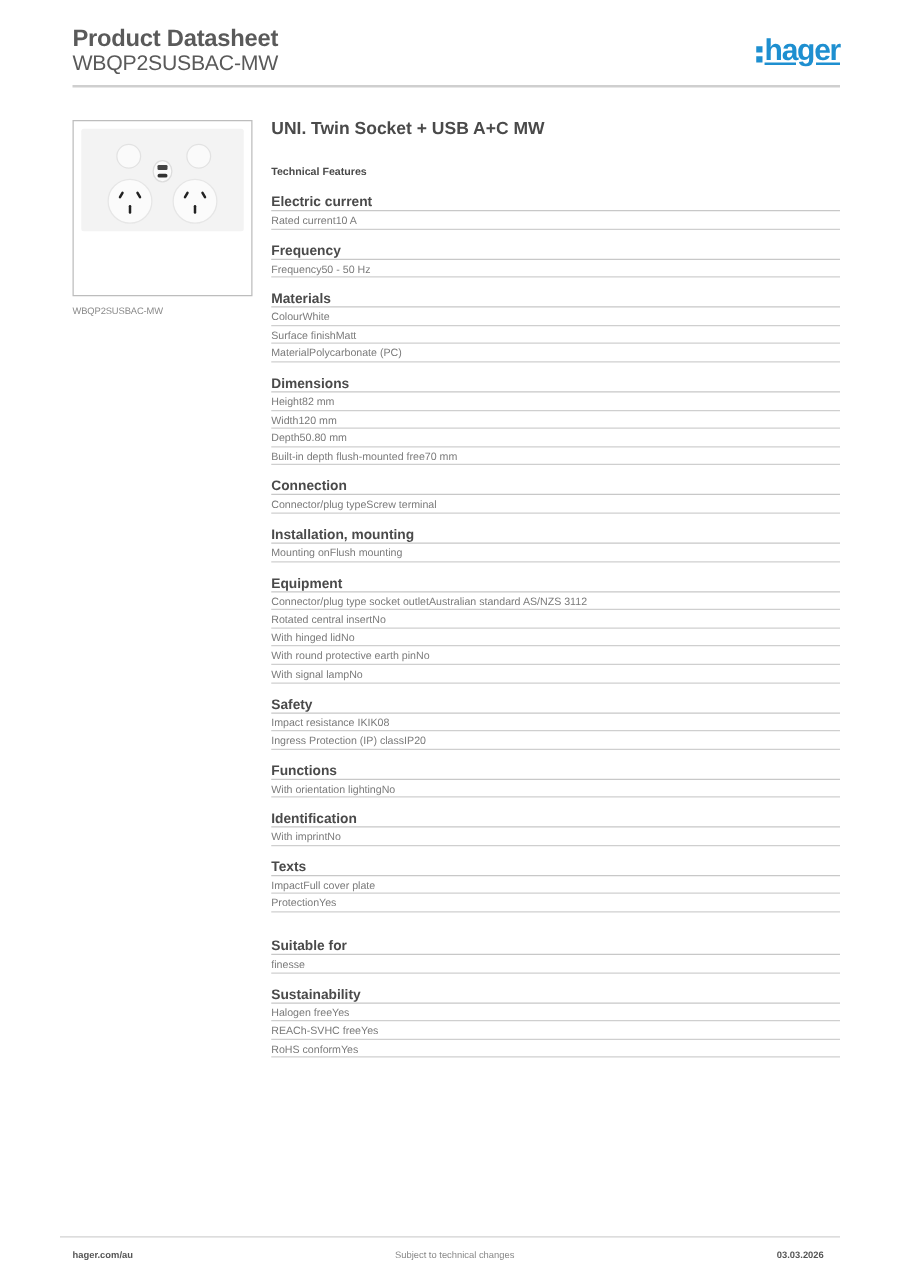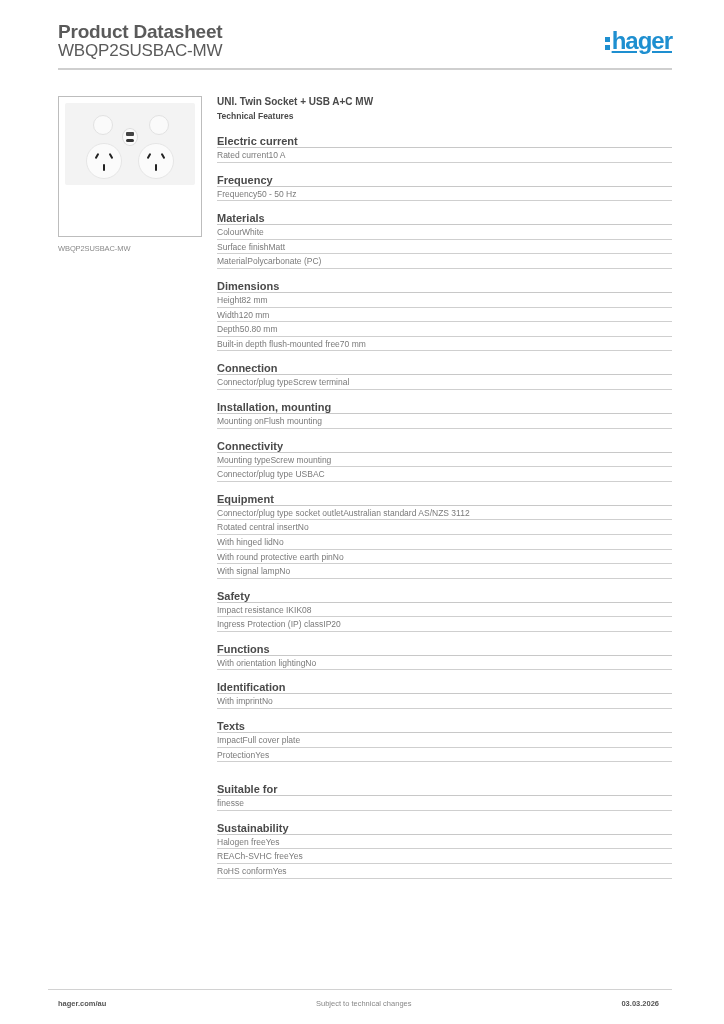--- a/index.html
+++ b/index.html
@@ -20,22 +20,22 @@
     .plate { position: absolute; left: 6px; top: 6px; width: 130px; height: 82px; background: #f3f3f3; border-radius: 2px; }
     .btn-circle { position: absolute; width: 20px; height: 20px; border-radius: 50%; background: #fafafa; border: 1px solid #e2e2e2; }
     .usb { position: absolute; left: 58px; top: 27px; width: 16px; height: 18px; border-radius: 50%; background: #fbfbfb; border: 1px solid #ddd; }
     .usb .a { position: absolute; left: 3px; top: 3px; width: 8px; height: 4px; background: #444; border-radius: 1px; }
     .usb .c { position: absolute; left: 3px; top: 10px; width: 8px; height: 3px; background: #333; border-radius: 2px; }
     .outlet { position: absolute; width: 36px; height: 36px; border-radius: 50%; background: #fbfbfb; border: 1px solid #e6e6e6; }
     .pin { position: absolute; background: #222; border-radius: 1px; }
     .image-caption { position: absolute; left: 58px; top: 244px; font-size: 7.5px; color: #8a8a8a; letter-spacing: -0.1px; }
 
     .content { position: absolute; left: 217px; top: 96px; width: 455px; }
-    .product-name { font-size: 10px; font-weight: bold; color: #4a4a4a; height: 14px; line-height: 12px; }
-    .tech-features { font-size: 8.5px; font-weight: bold; color: #4a4a4a; height: 14px; line-height: 12px; }
+    .product-name { font-size: 14px; font-weight: bold; color: #4a4a4a; height: 14px; line-height: 12px; }
+    .tech-features { font-size: 8.5px; font-weight: bold; color: #4a4a4a; margin-top: 21px; height: 14px; line-height: 12px; }
     .section { margin-top: 12px; }
     .section-title { font-size: 11px; font-weight: bold; color: #4a4a4a; line-height: 11px; height: 12px; border-bottom: 1px solid #c8c8c8; }
     .row { display: flex; font-size: 8.5px; color: #7a7a7a; height: 14.6px; line-height: 14px; border-bottom: 1px solid #cfcfcf; }
     .row .label { white-space: nowrap; }
     .row .value { white-space: nowrap; text-align: right; }
 
     .footer-rule { position: absolute; left: 48px; top: 989px; width: 624px; height: 1px; background: #d2d2d2; }
     .footer { position: absolute; left: 58px; top: 999px; width: 614px; font-size: 7.5px; }
     .footer .left { position: absolute; left: 0; font-weight: bold; color: #555; }
     .footer .center { position: absolute; left: 258px; color: #888; }
@@ -135,31 +135,20 @@
         </div>
       </div>
       <div class="section">
         <div class="section-title">Installation, mounting</div>
         <div class="row">
           <span class="label">Mounting on</span>
           <span class="value">Flush mounting</span>
         </div>
       </div>
       <div class="section">
-        <div class="section-title">Connectivity</div>
-        <div class="row">
-          <span class="label">Mounting type</span>
-          <span class="value">Screw mounting</span>
-        </div>
-        <div class="row">
-          <span class="label">Connector/plug type USB</span>
-          <span class="value">AC</span>
-        </div>
-      </div>
-      <div class="section">
         <div class="section-title">Equipment</div>
         <div class="row">
           <span class="label">Connector/plug type socket outlet</span>
           <span class="value">Australian standard AS/NZS 3112</span>
         </div>
         <div class="row">
           <span class="label">Rotated central insert</span>
           <span class="value">No</span>
         </div>
         <div class="row">

